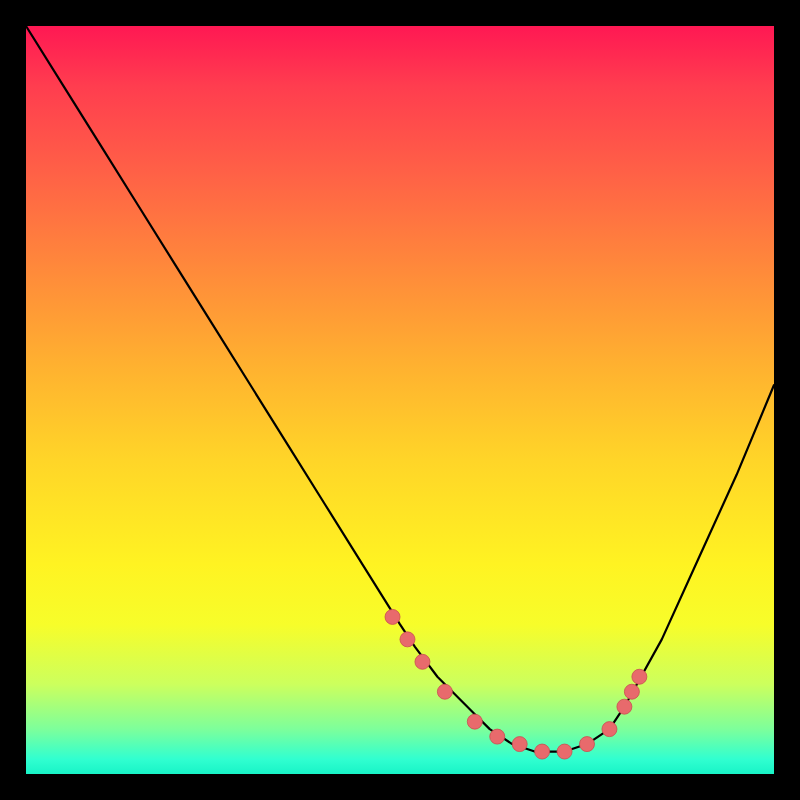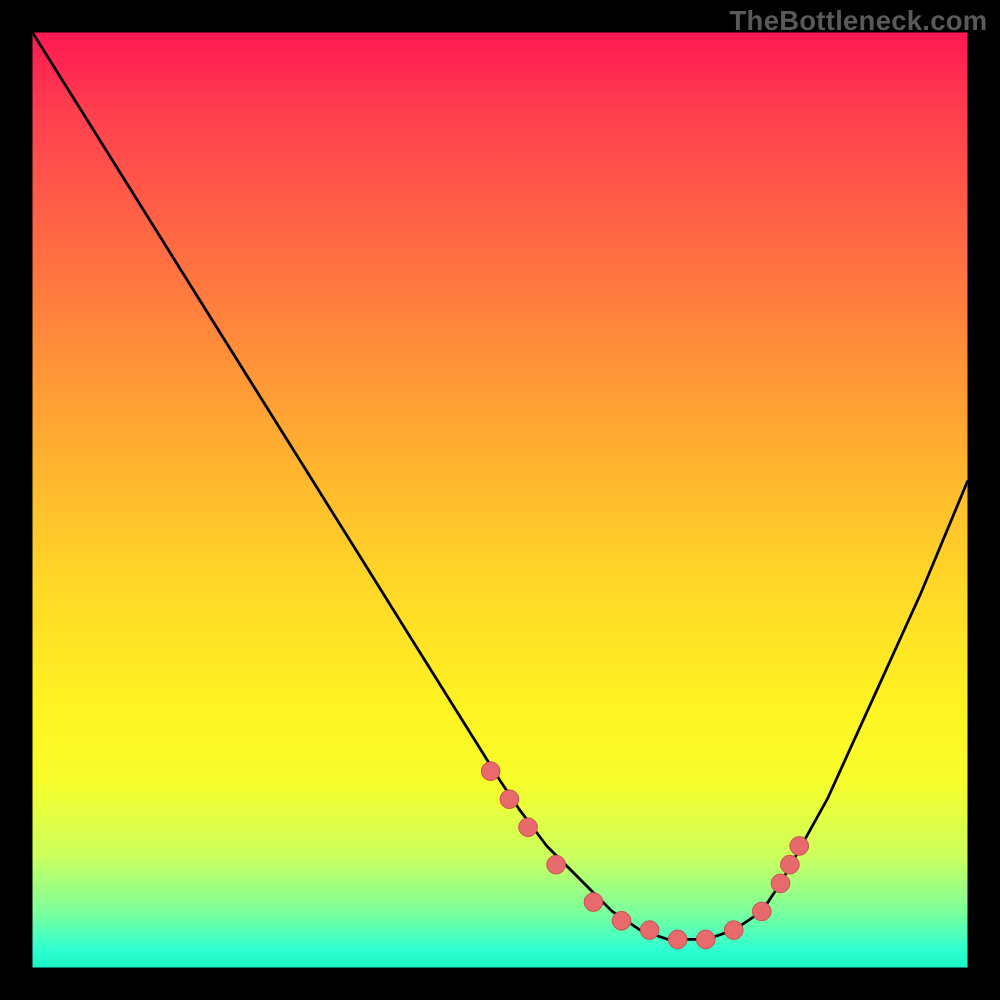--- a/index.html
+++ b/index.html
@@ -50,21 +50,20 @@
   .dot {
     fill: #e86a6c;
     stroke: #c94e50;
     stroke-width: 0.8;
   }
 </style>
 </head>
 <body>
 
 <div class="frame">
-  <div class="watermark">TheBottleneck.com</div>
   <div class="plot">
     <svg class="curve" viewBox="0 0 748 748">
       <path id="curve-path" fill="none" stroke="#000" stroke-width="2.2" stroke-linejoin="round" stroke-linecap="round" d="M0.00 0.00 L37.40 59.84 L74.80 119.68 L112.20 179.52 L149.60 239.36 L187.00 299.20 L224.40 359.04 L261.80 418.88 L299.20 478.72 L336.60 538.56 L374.00 598.40 L388.96 620.84 L411.40 650.76 L433.84 673.20 L448.80 688.16 L463.76 703.12 L486.20 718.08 L508.64 725.56 L523.60 725.56 L538.56 725.56 L561.00 718.08 L583.44 703.12 L598.40 680.68 L635.80 613.36 L673.20 531.08 L710.60 448.80 L748.00 359.04"></path>
       <g id="dots">
           <circle cx="366.52" cy="590.92" r="7.5" class="dot"></circle>
           <circle cx="381.48" cy="613.36" r="7.5" class="dot"></circle>
           <circle cx="396.44" cy="635.80" r="7.5" class="dot"></circle>
           <circle cx="418.88" cy="665.72" r="7.5" class="dot"></circle>
           <circle cx="448.80" cy="695.64" r="7.5" class="dot"></circle>
           <circle cx="471.24" cy="710.60" r="7.5" class="dot"></circle>

